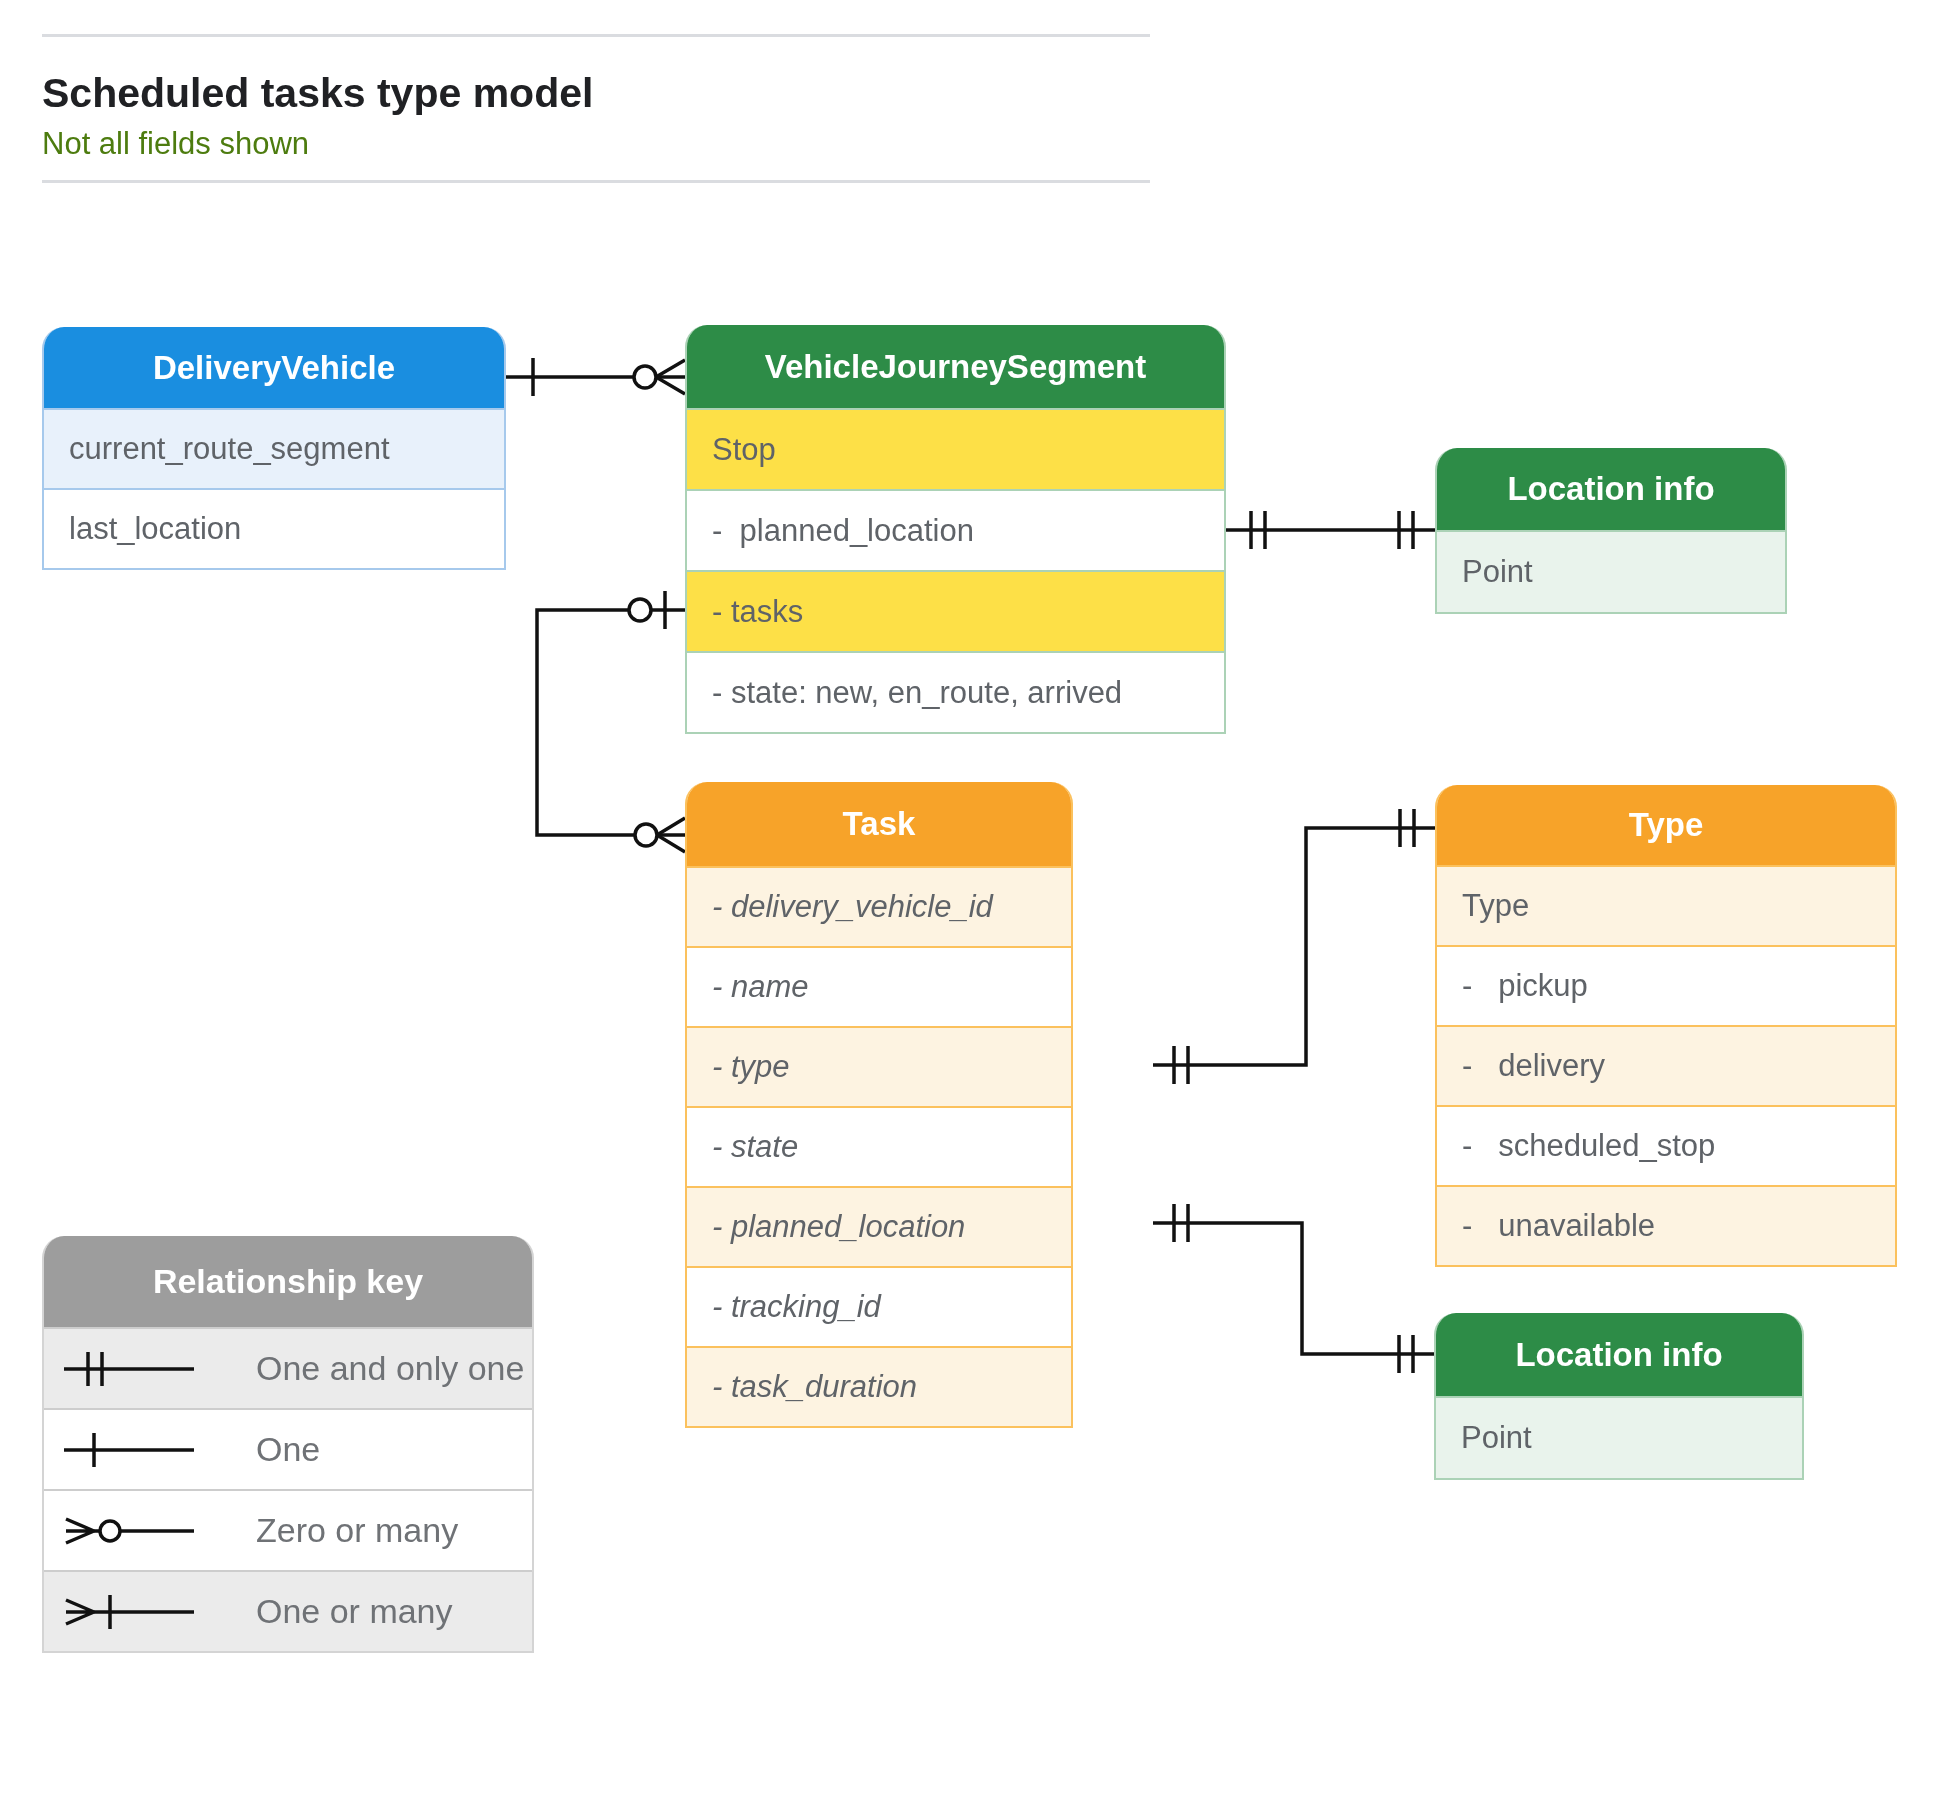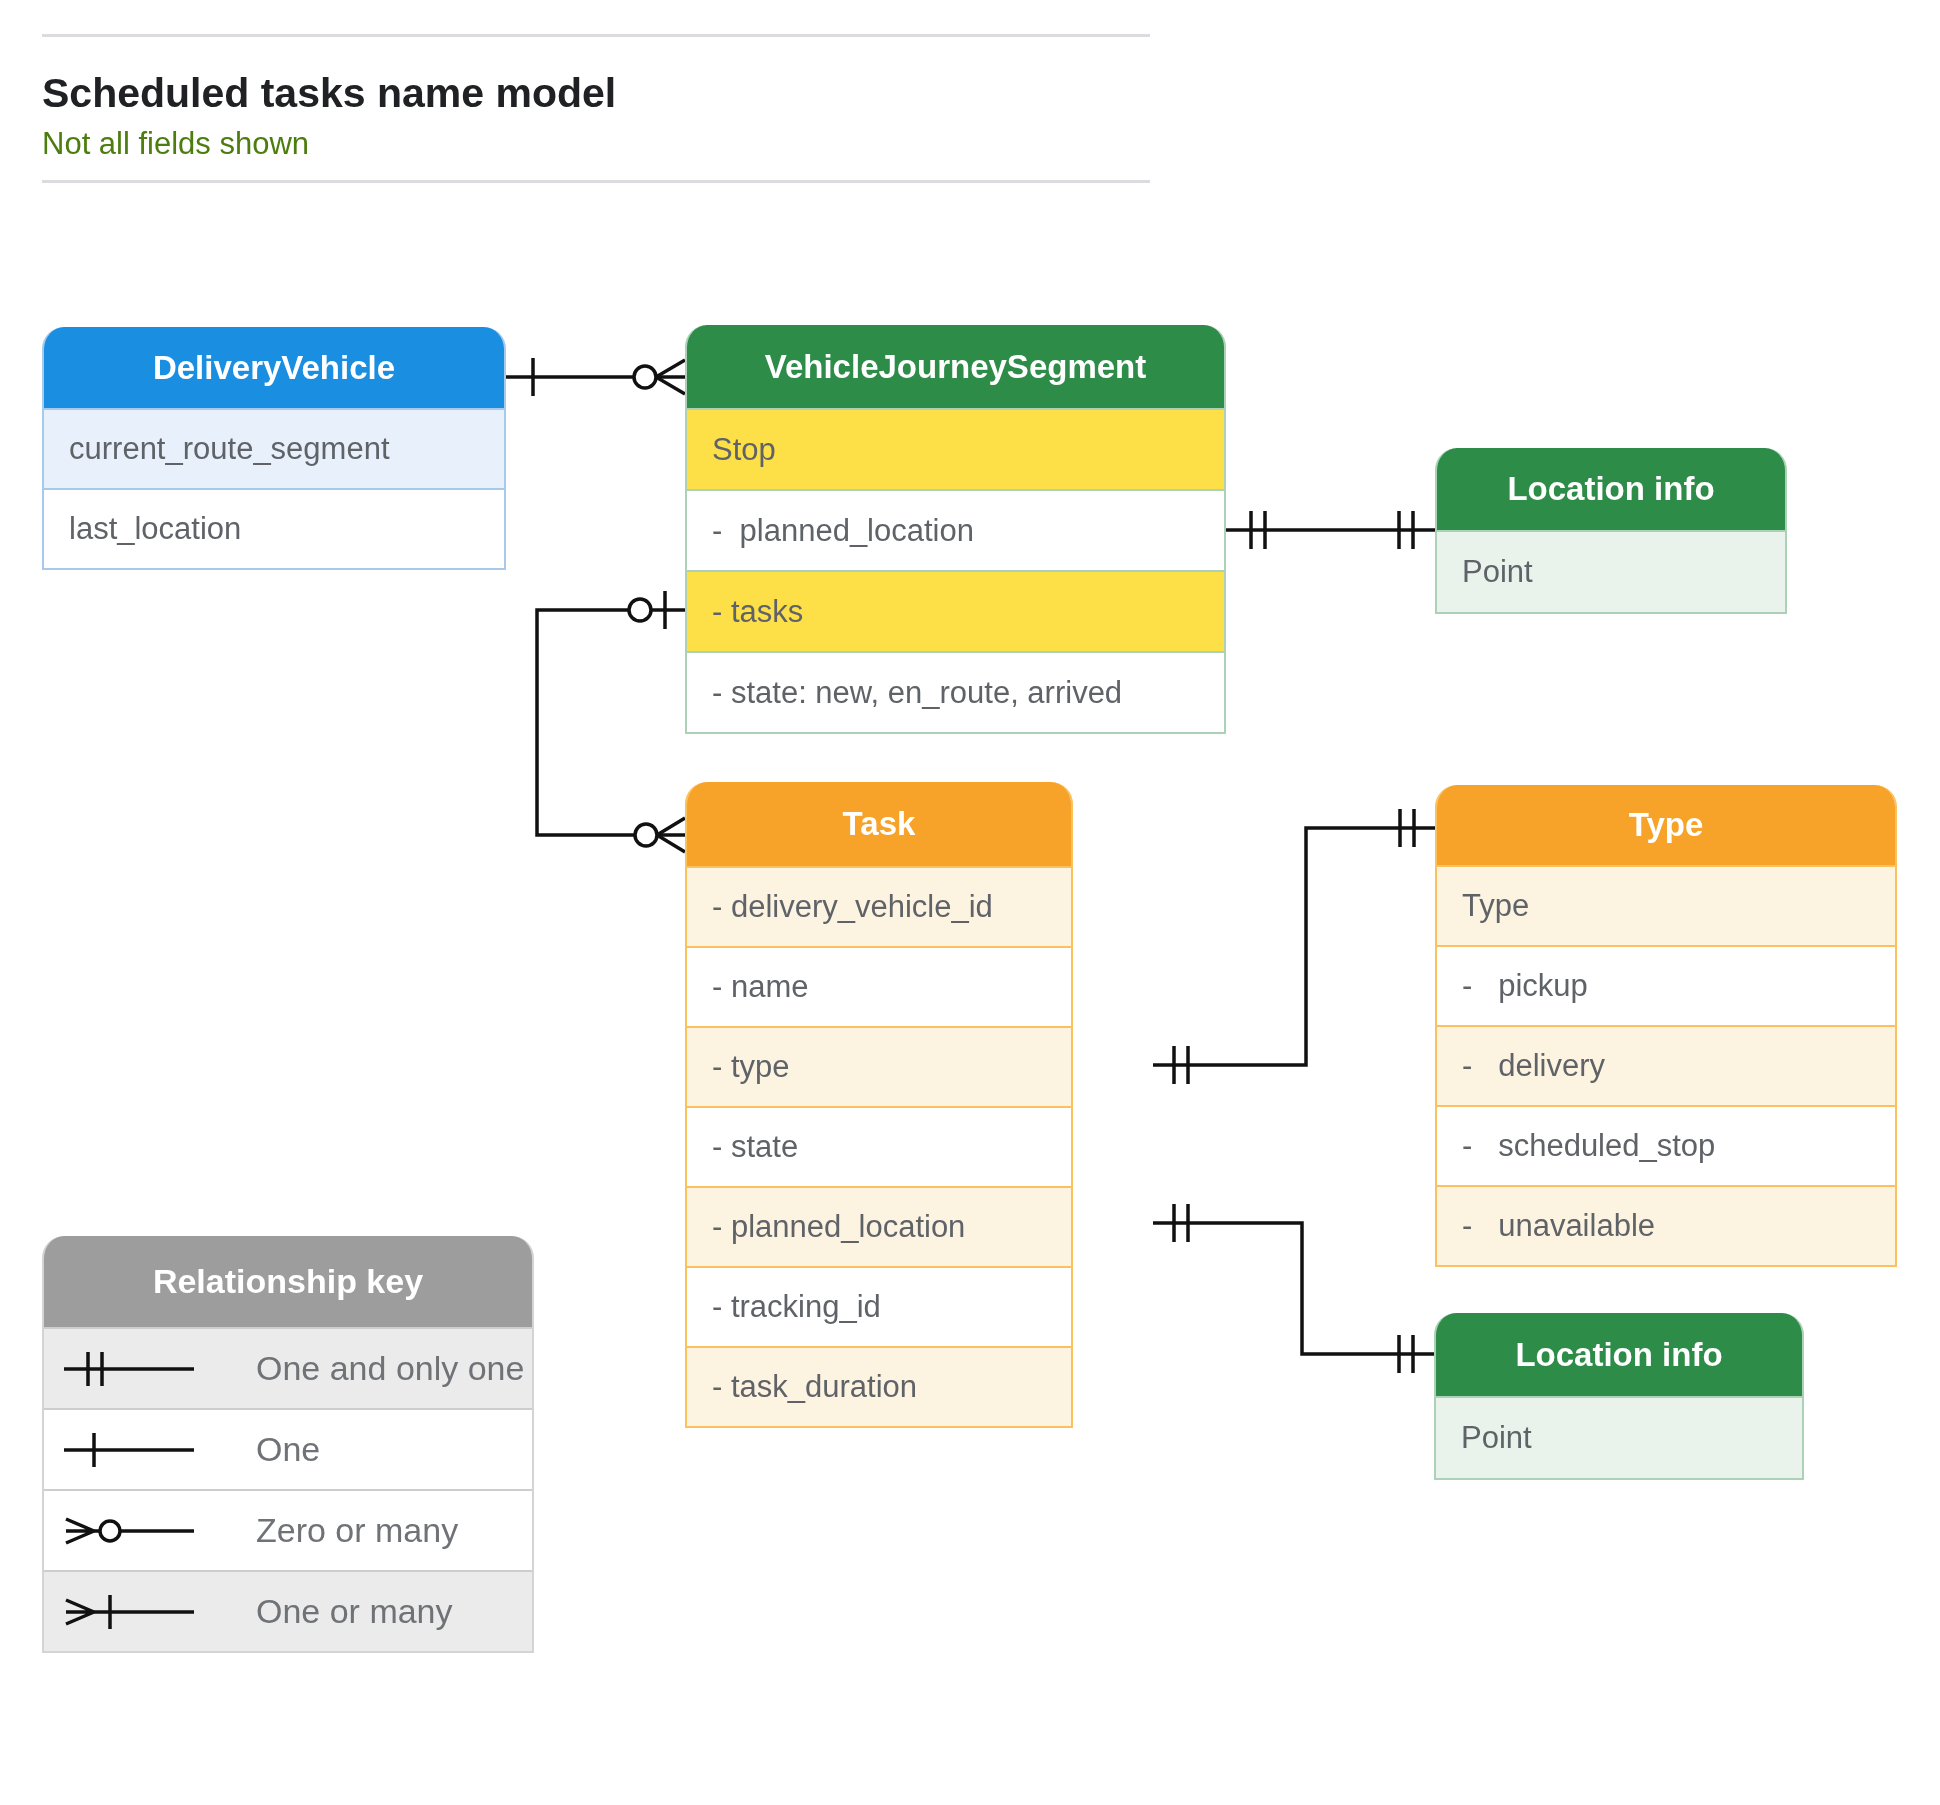--- a/index.html
+++ b/index.html
@@ -44,21 +44,21 @@
   #li1 .hdr { height:82px; background:#2d8c47; }
   #li1 .row { height:82px; border-top:2px solid #abd2b6; background:#e9f3ec; }
 
   #li2 { left:1434px; top:1313px; width:370px; border-color:#abd2b6; }
   #li2 .hdr { height:83px; background:#2d8c47; }
   #li2 .row { height:82px; border-top:2px solid #abd2b6; background:#e9f3ec; }
 
   
   #task { left:685px; top:782px; width:388px; border-color:#fbc15d; }
   #task .hdr { height:84px; background:#f7a329; }
-  #task .row { height:80px; border-top:2px solid #fbc15d; }
+  #task .row { height:80px; border-top:2px solid #fbc15d;font-style:italic; }
   #task .row.tint, #type .row.tint { background:#fdf3e1; }
 
   #type { left:1435px; top:785px; width:462px; border-color:#fbc15d; }
   #type .hdr { height:80px; background:#f7a329; }
   #type .row { height:80px; border-top:2px solid #fbc15d; }
 
   
   #legend { left:42px; top:1236px; width:492px; border-color:#d4d4d4; }
   #legend .hdr { height:91px; background:#9d9d9d; font-size:34px; }
   #legend .row { height:81px; border-top:2px solid #cdcdcd; padding-left:20px; }
@@ -67,21 +67,21 @@
   #legend .lbl { margin-left:42px; font-size:34px; color:#6f7276; white-space:normal; }
 
   #rels { position:absolute; left:0; top:0; }
 </style>
 </head>
 <body>
 
 <div id="canvas">
 
   <div id="rule-top" class="rule"></div>
-  <div id="page-title">Scheduled tasks name model</div>
+  <div id="page-title">Scheduled tasks type model</div>
   <div id="page-subtitle">Not all fields shown</div>
   <div id="rule-bottom" class="rule"></div>
 
   <svg id="rels" width="1940" height="1805" viewBox="0 0 1940 1805" fill="none" stroke="#111111" stroke-width="3.5">
 
     <g>
       <path d="M506,377 H685"></path>
       <path d="M533,358 V396"></path>
       <circle cx="645" cy="377" r="11" fill="#ffffff"></circle>
       <path d="M656,377 L685,360 M656,377 L685,394"></path>

